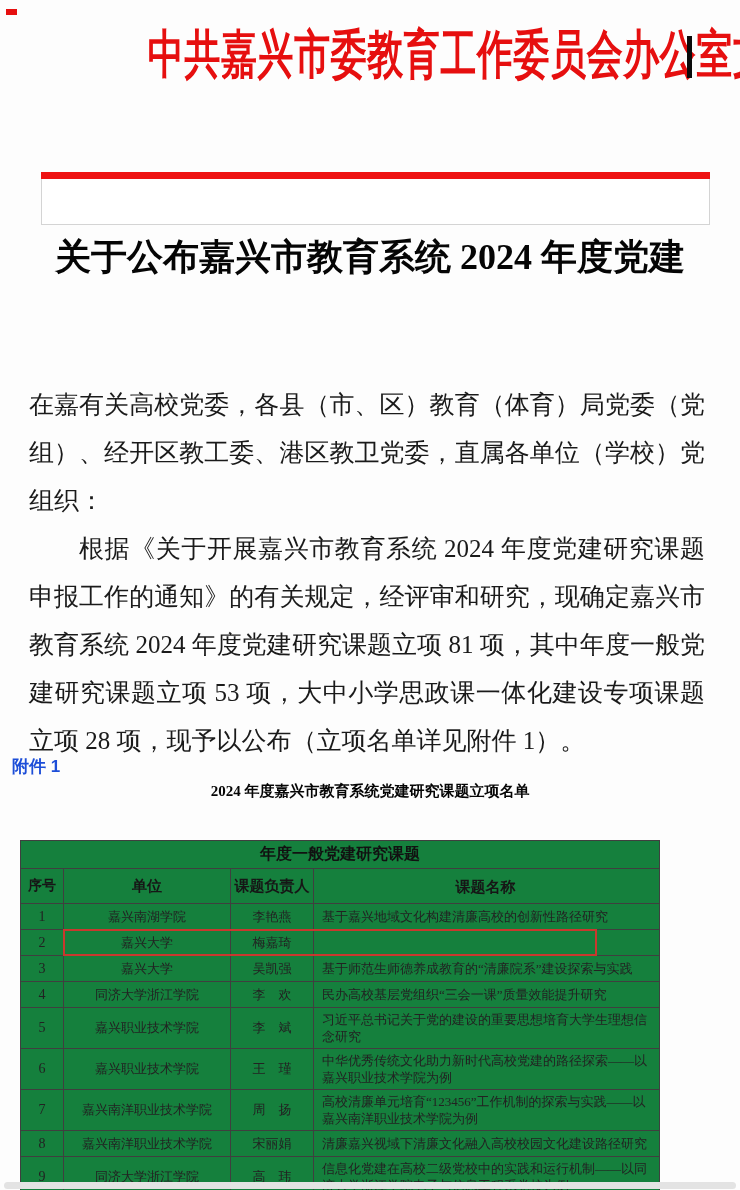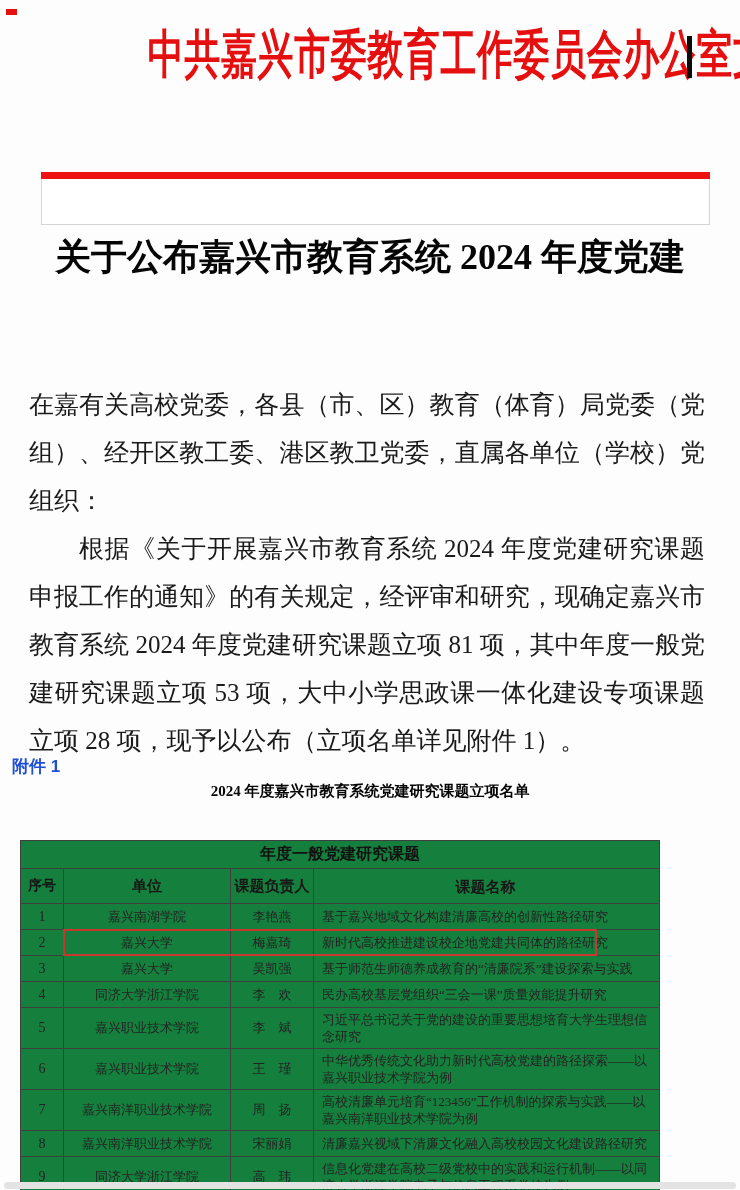--- a/index.html
+++ b/index.html
@@ -119,21 +119,20 @@
     <div class="c no">1</div>
     <div class="c unit">嘉兴南湖学院</div>
     <div class="c leader">李艳燕</div>
     <div class="c title">基于嘉兴地域文化构建清廉高校的创新性路径研究</div>
 
   </div>
         <div class="t-row highlighted">
     <div class="c no">2</div>
     <div class="c unit">嘉兴大学</div>
     <div class="c leader">梅嘉琦</div>
-    <div class="c title">新时代高校推进建设校企地党建共同体的路径研究</div>
     <div class="row-highlight"></div>
   </div>
         <div class="t-row">
     <div class="c no">3</div>
     <div class="c unit">嘉兴大学</div>
     <div class="c leader">吴凯强</div>
     <div class="c title">基于师范生师德养成教育的“清廉院系”建设探索与实践</div>
 
   </div>
         <div class="t-row">

